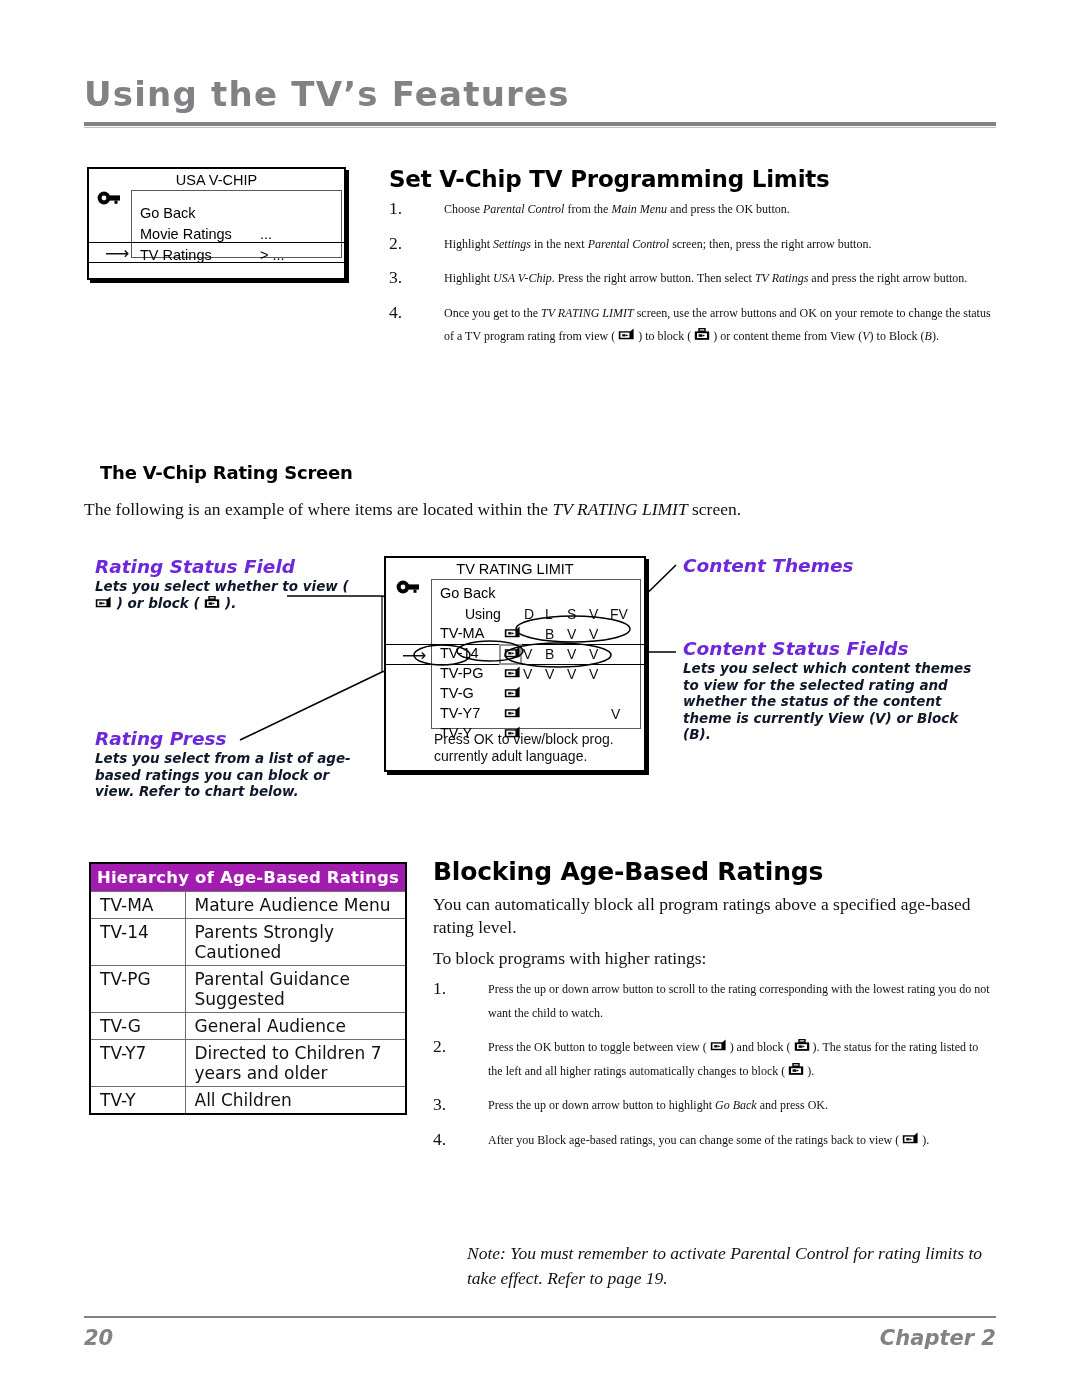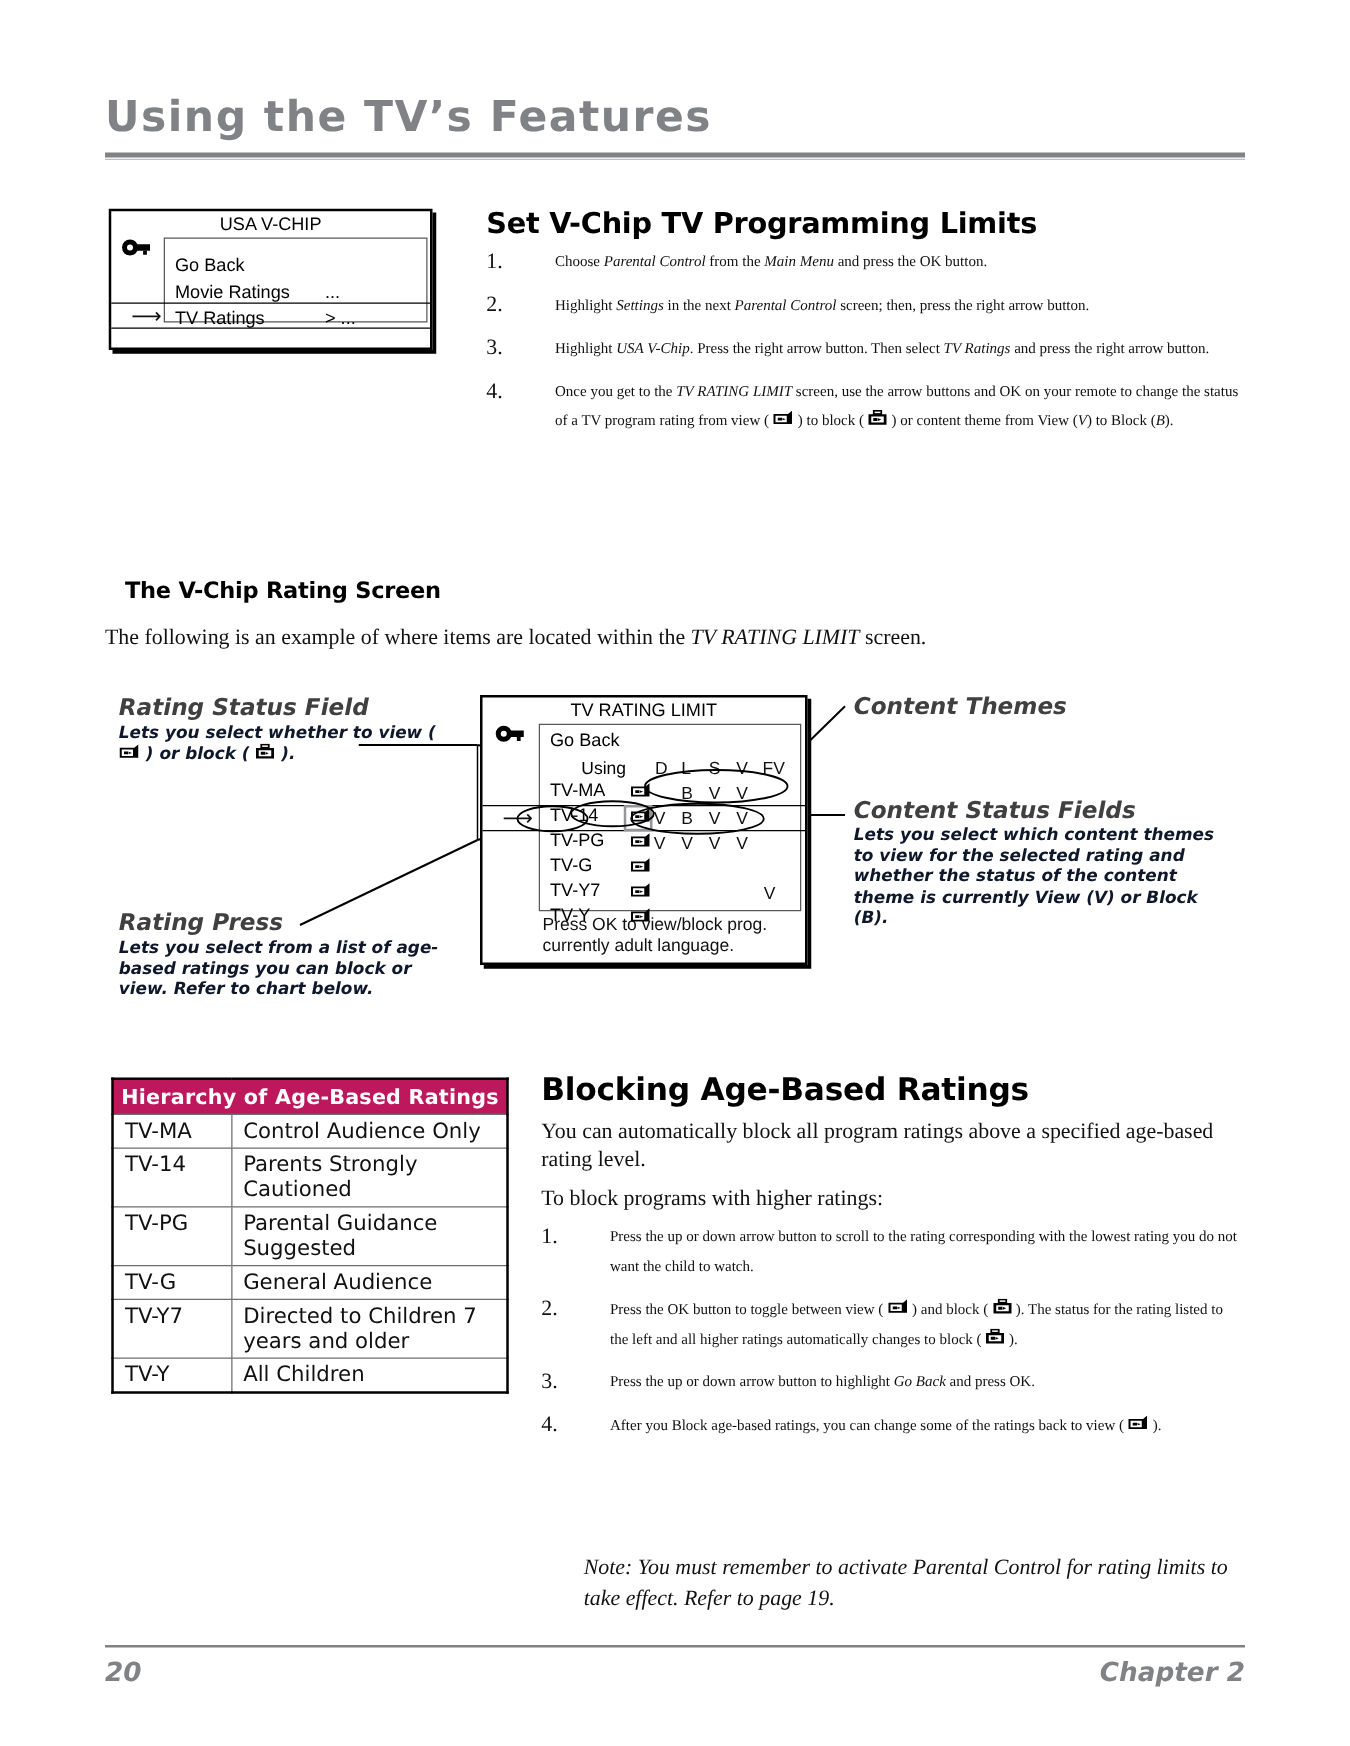--- a/index.html
+++ b/index.html
@@ -73,28 +73,28 @@
   }
   .arrow-r{ position:absolute; font-family:"DejaVu Sans", sans-serif; font-size:17px; }
 
   
   .tbl{
     position:absolute; border:2px solid #000; border-collapse:collapse;
     font-family:"DejaVu Sans", sans-serif;
   }
   .tbl td, .tbl th{ border:1px solid #6d6e71; padding:3px 9px; font-size:17px; vertical-align:top;}
   .tbl th{
-    background:#be185d; color:#fff; font-size:16.5px; font-weight:bold;
+    background:#a21caf; color:#fff; font-size:16.5px; font-weight:bold;
     letter-spacing:.2px; padding:4px 6px;
   }
   .tbl td.c1{ width:95px; }
 
   
   .callout{ position:absolute; font-family:"DejaVu Sans", sans-serif; }
-  .callout .ct{ font-weight:bold; font-style:italic; font-size:18.5px; color:#404040; margin-bottom:1px;}
+  .callout .ct{ font-weight:bold; font-style:italic; font-size:18.5px; color:#6d28d9; margin-bottom:1px;}
   .callout .cb{ font-weight:bold; font-style:italic; font-size:13.5px; line-height:16.5px; color:#0f172a;}
 
   
   .ftr-rule{ position:absolute; left:84px; top:1316px; width:912px; height:2px; background:#808285;}
   .ftr-l{ position:absolute; left:84px; top:1326px; font-family:"DejaVu Sans", sans-serif;
           font-style:italic; font-weight:bold; font-size:21px; color:#808285;}
   .ftr-r{ position:absolute; right:84px; top:1326px; font-family:"DejaVu Sans", sans-serif;
           font-style:italic; font-weight:bold; font-size:21px; color:#808285;}
 
   svg.lines{ position:absolute; left:0; top:0; width:1080px; height:1397px; pointer-events:none; }
@@ -349,21 +349,21 @@
 
   <table class="tbl" style="left:89px; top:862px; width:318px;">
     <thead>
       <tr>
           <th colspan="2">Hierarchy of Age-Based Ratings</th>
         </tr>
     </thead>
     <tbody>
       <tr>
         <td class="c1">TV-MA</td>
-        <td>Control Audience Only</td>
+        <td>Mature Audience Menu</td>
       </tr>
       <tr>
         <td class="c1">TV-14</td>
         <td>Parents Strongly Cautioned</td>
       </tr>
       <tr>
         <td class="c1">TV-PG</td>
         <td>Parental Guidance Suggested</td>
       </tr>
       <tr>

